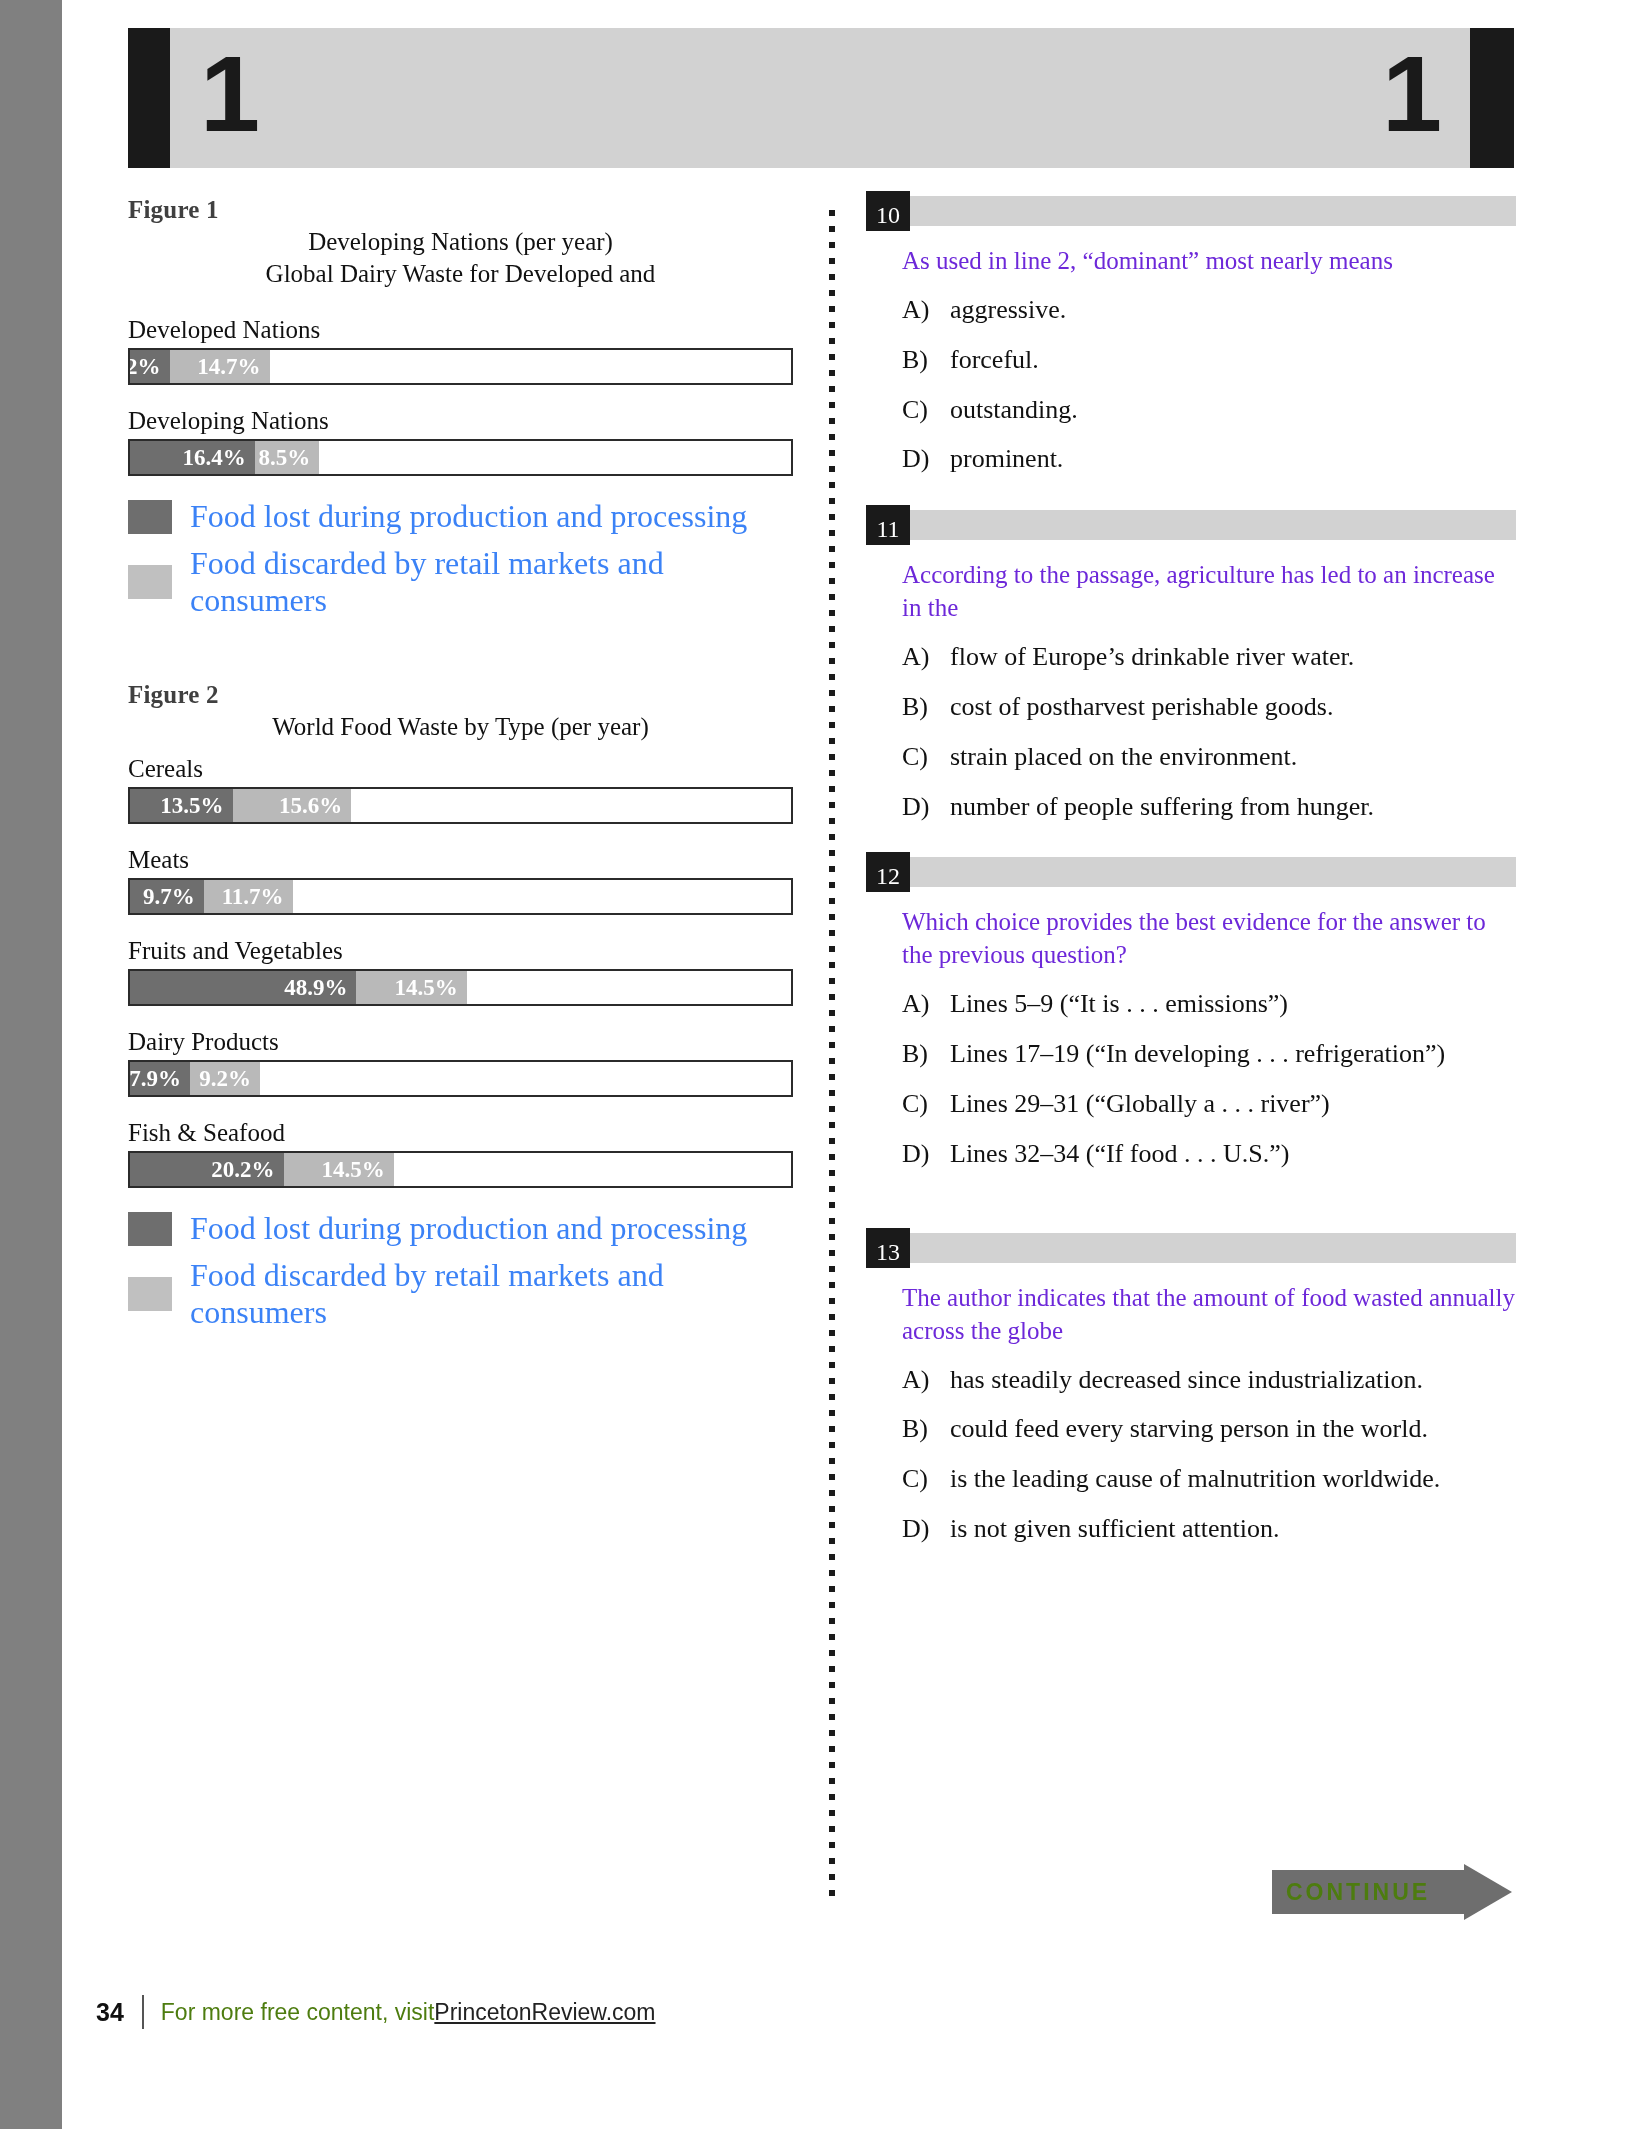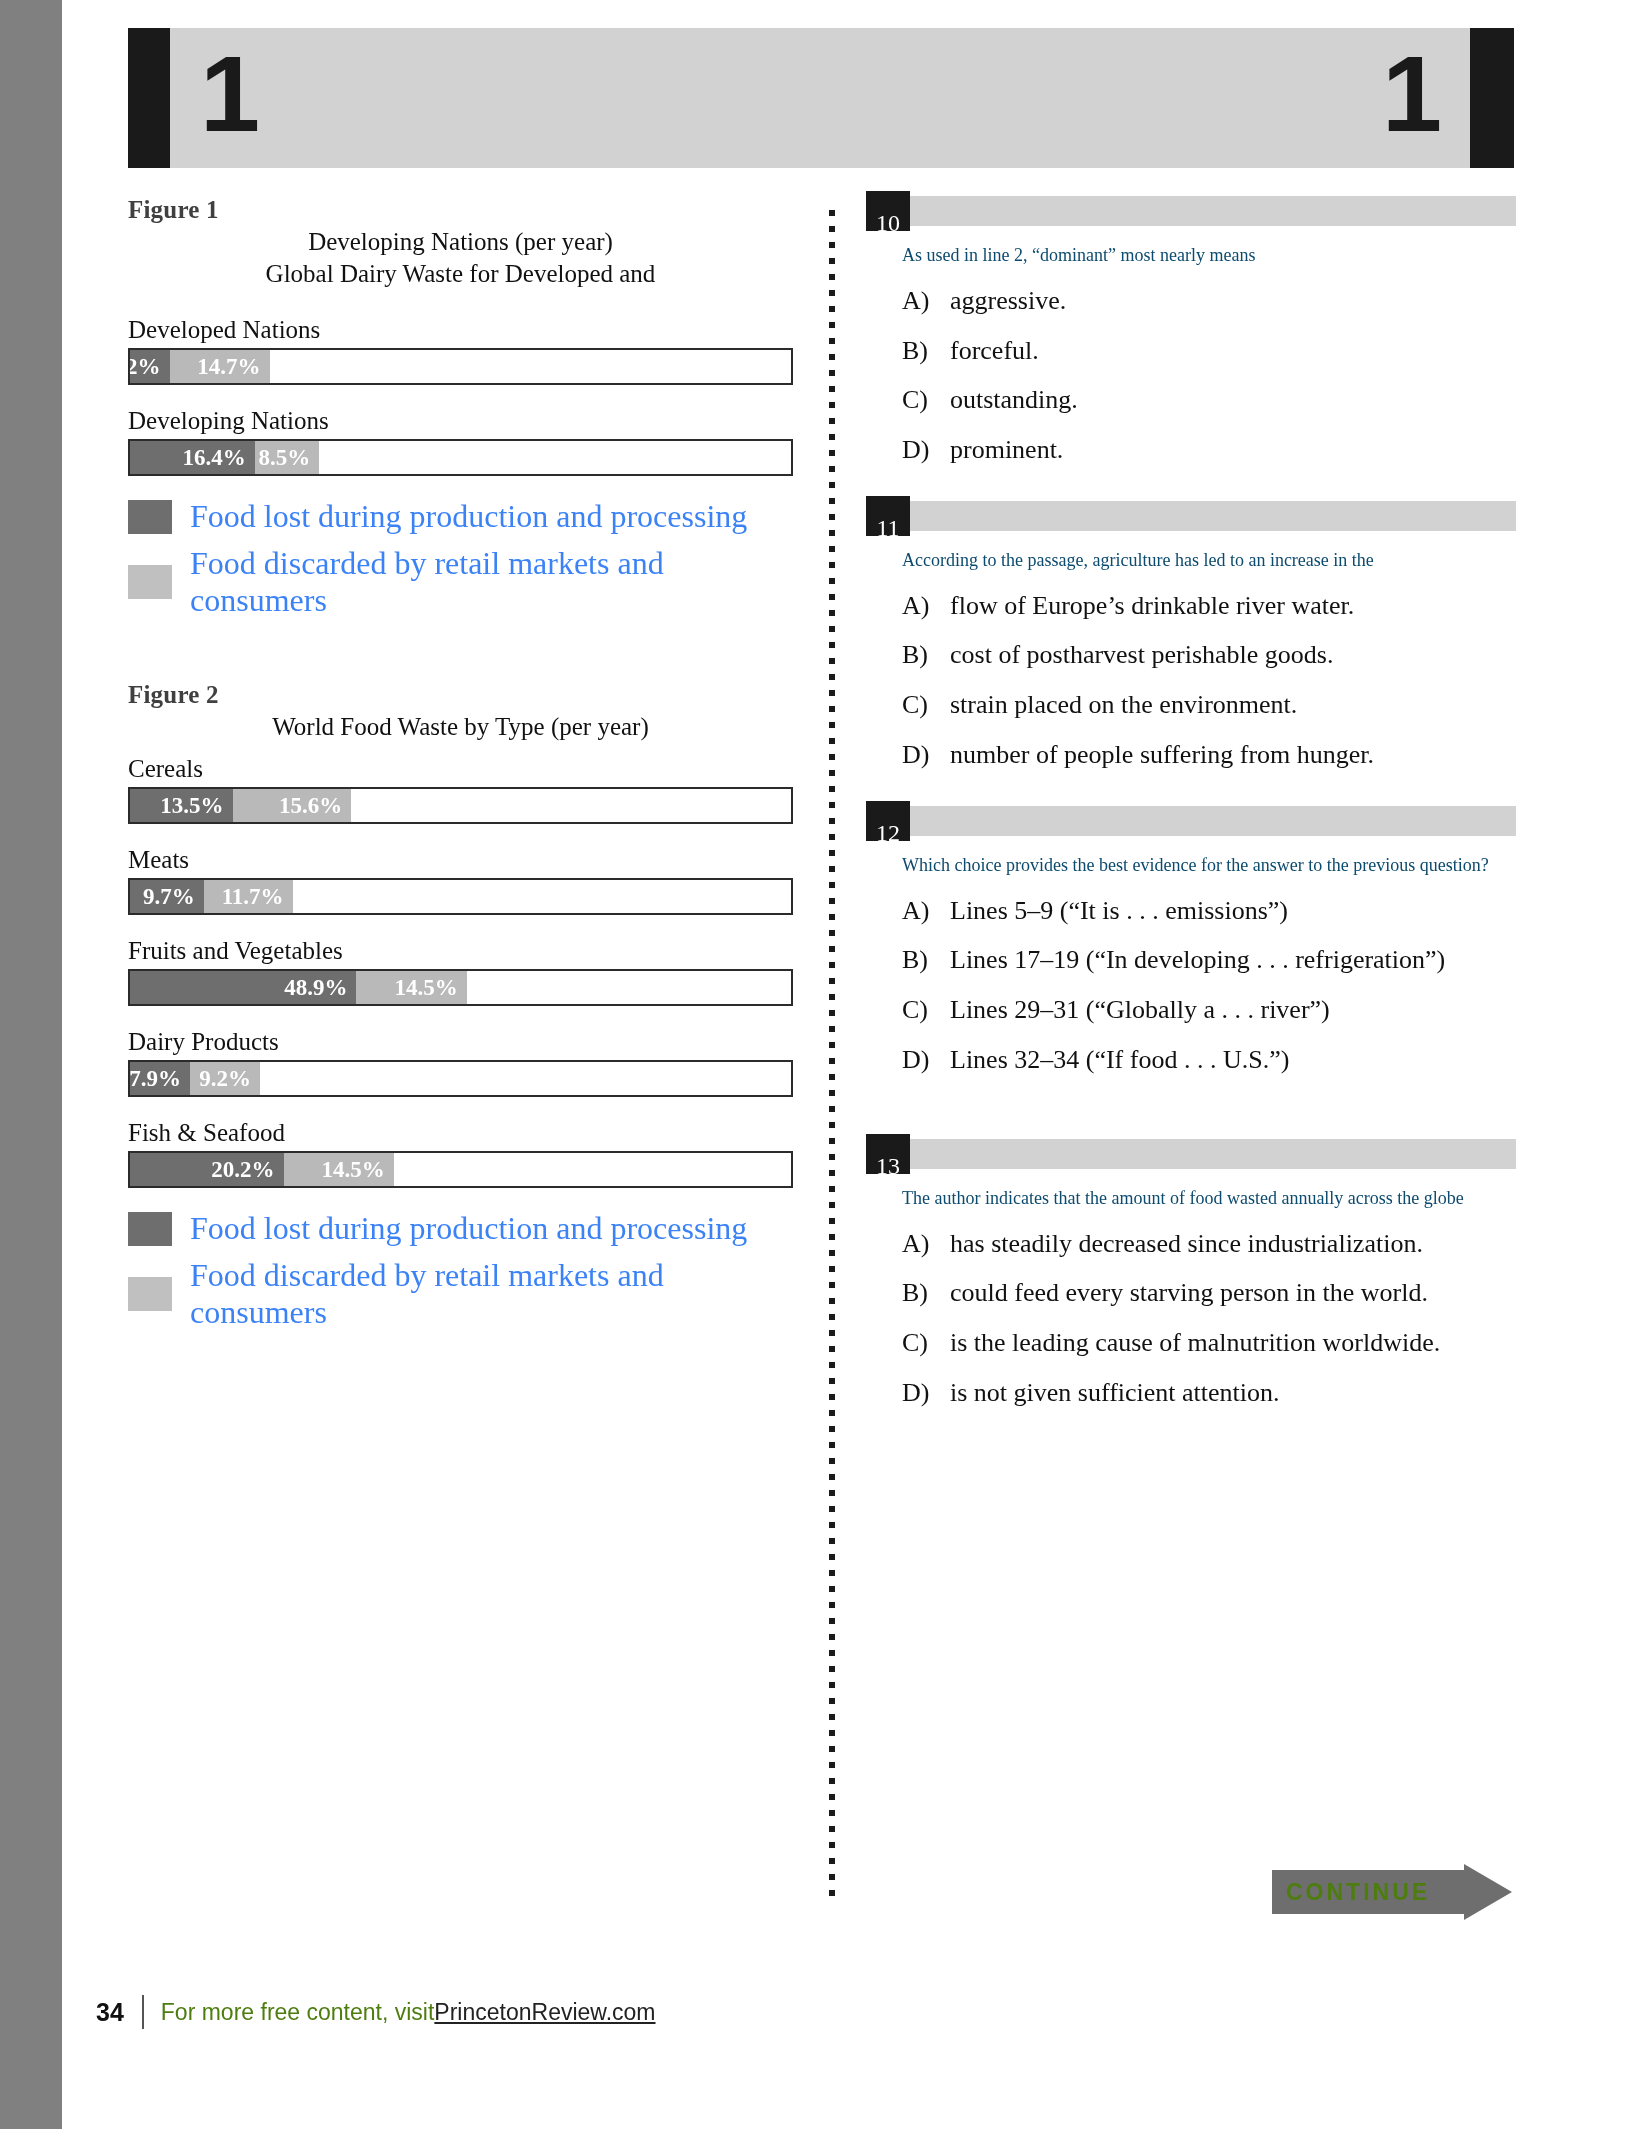--- a/index.html
+++ b/index.html
@@ -89,24 +89,24 @@
 
   
   .q-block{margin-bottom:10px;}
   .q-band{
     position:relative;height:30px;background:#d2d2d2;margin-bottom:18px;
   }
   .q-num{
     position:absolute;left:0;top:-5px;
     min-width:44px;height:40px;background:#1a1a1a;color:#fff;
     font-size:24px;line-height:40px;text-align:center;
-    padding:12px 7px;box-sizing:border-box;
+    padding:4px 7px;box-sizing:border-box;
   }
   .q-stem{
-    font-size:18px;color:#0c4a6e;line-height:1.32;margin:0 0 16px 36px;
+    font-size:25px;color:#6d28d9;line-height:1.32;margin:0 0 16px 36px;
   }
   .choice{
     display:flex;font-size:26px;color:#111;line-height:1.3;
     margin:0 0 16px 36px;
   }
   .choice .ltr{flex:0 0 48px;}
   .choice .txt{flex:1 1 auto;}
 
   
   .continue{

